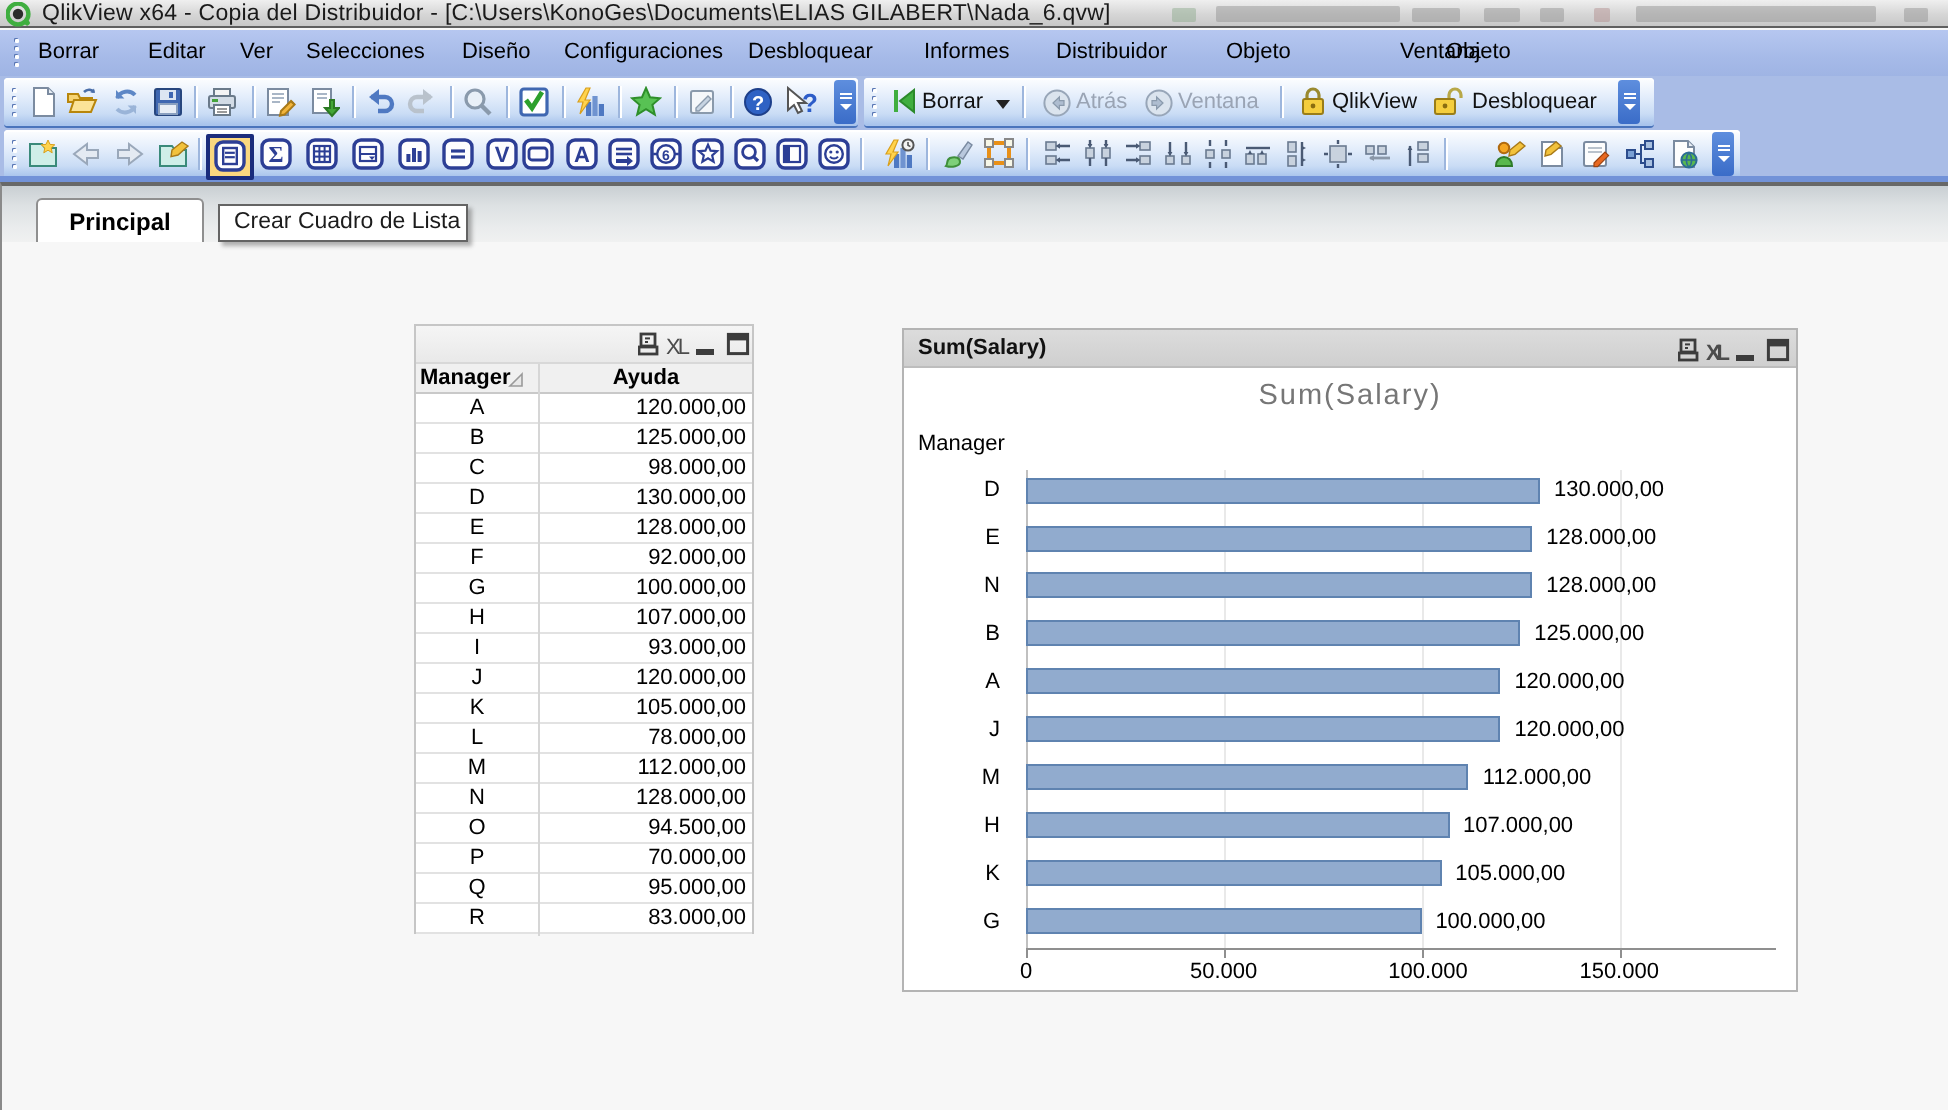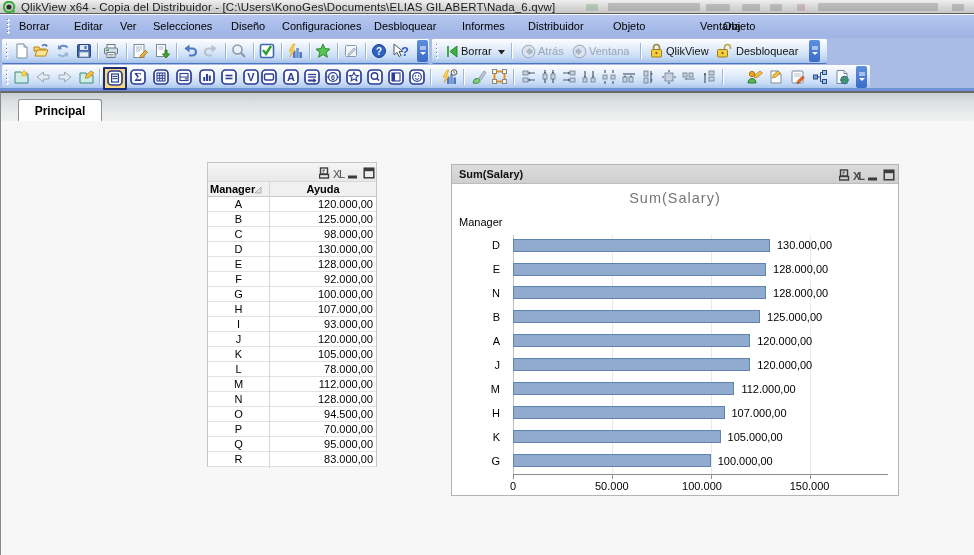--- a/index.html
+++ b/index.html
@@ -445,20 +445,21 @@
       </div>
     <div class="chev blue" style="left:856px;top:28px;">
         <svg width="8" height="12" viewBox="0 0 8 12">
           <path d="M1 1h6M1 3h6" stroke="#fff" stroke-width="1"></path>
           <path d="M1 6l3 3 3-3z" fill="#fff"></path>
         </svg>
       </div>
   </div>
   <div id="tabband">
     <div id="tab1">Principal</div>
+    <div id="tooltip">Crear Cuadro de Lista</div>
   </div>
   <div id="sheet"></div>
   <div id="tbox">
     <div class="cap">
         <div class="capicons" style="left:111px;top:3px;"><svg width="58" height="13" viewBox="0 0 58 13">
 <g stroke="#3c3c3c" fill="none">
               <rect x="1.5" y="1" width="7" height="6" stroke-width="1.4"></rect>
               <rect x="0.5" y="7.5" width="9" height="3.5" stroke-width="1.4"></rect>
               <line x1="3.5" y1="3.2" x2="6" y2="3.2"></line>
               <line x1="3.5" y1="5" x2="5" y2="5"></line>
@@ -598,17 +599,17 @@
       <div class="bar" style="left:61px;top:265.1px;width:207.6px"></div>
       <div class="bval" style="left:275.6px;top:265.6px">105.000,00</div>
       <div class="blabel" style="left:28px;top:289.5px">G</div>
       <div class="bar" style="left:61px;top:289.0px;width:197.7px"></div>
       <div class="bval" style="left:265.7px;top:289.5px">100.000,00</div>
       <div class="tick" style="left:61.0px"></div>
       <div class="xlab" style="left:31.0px">0</div>
       <div class="tick" style="left:159.8px"></div>
       <div class="xlab" style="left:129.8px">50.000</div>
       <div class="tick" style="left:258.7px"></div>
-      <div class="xlab" style="left:220px">100.000</div>
+      <div class="xlab" style="left:232px">100.000</div>
       <div class="tick" style="left:357.6px"></div>
       <div class="xlab" style="left:327.6px">150.000</div>
   </div>
 </div>
 
 </body></html>

